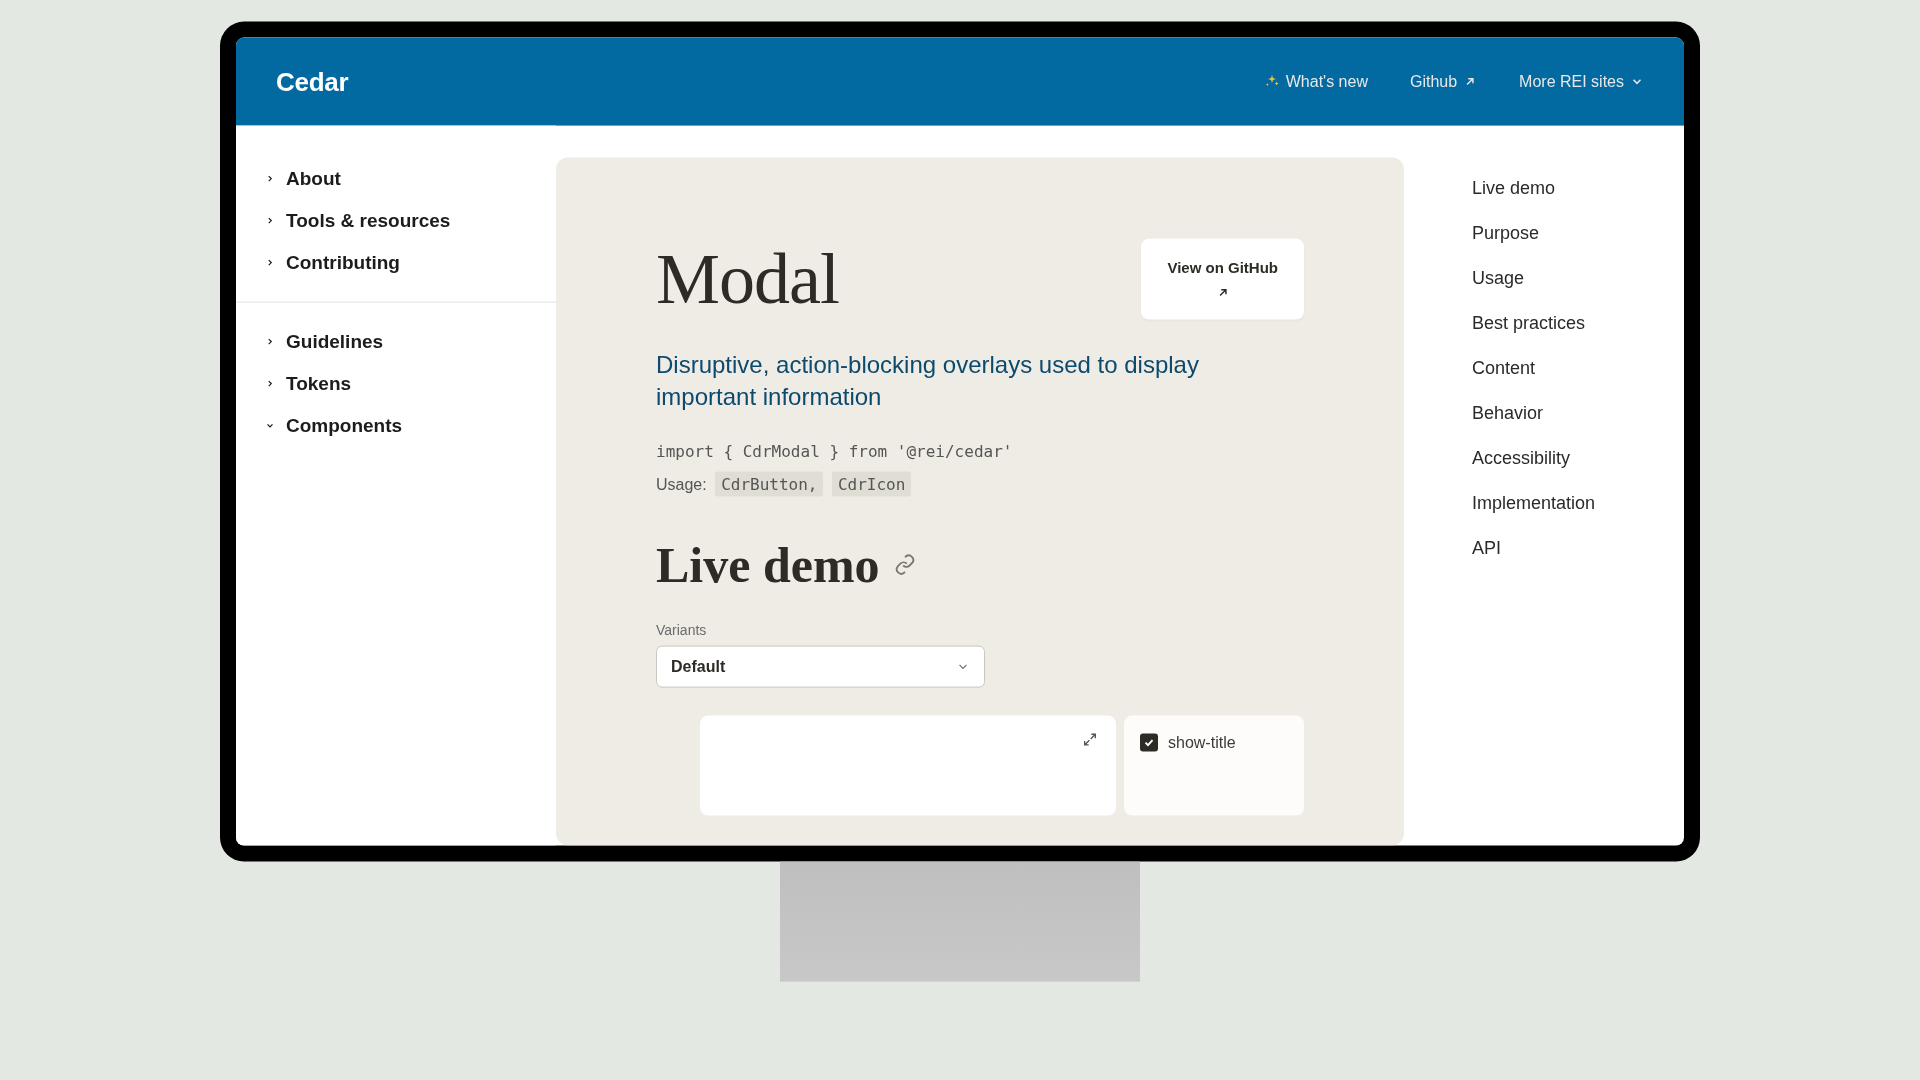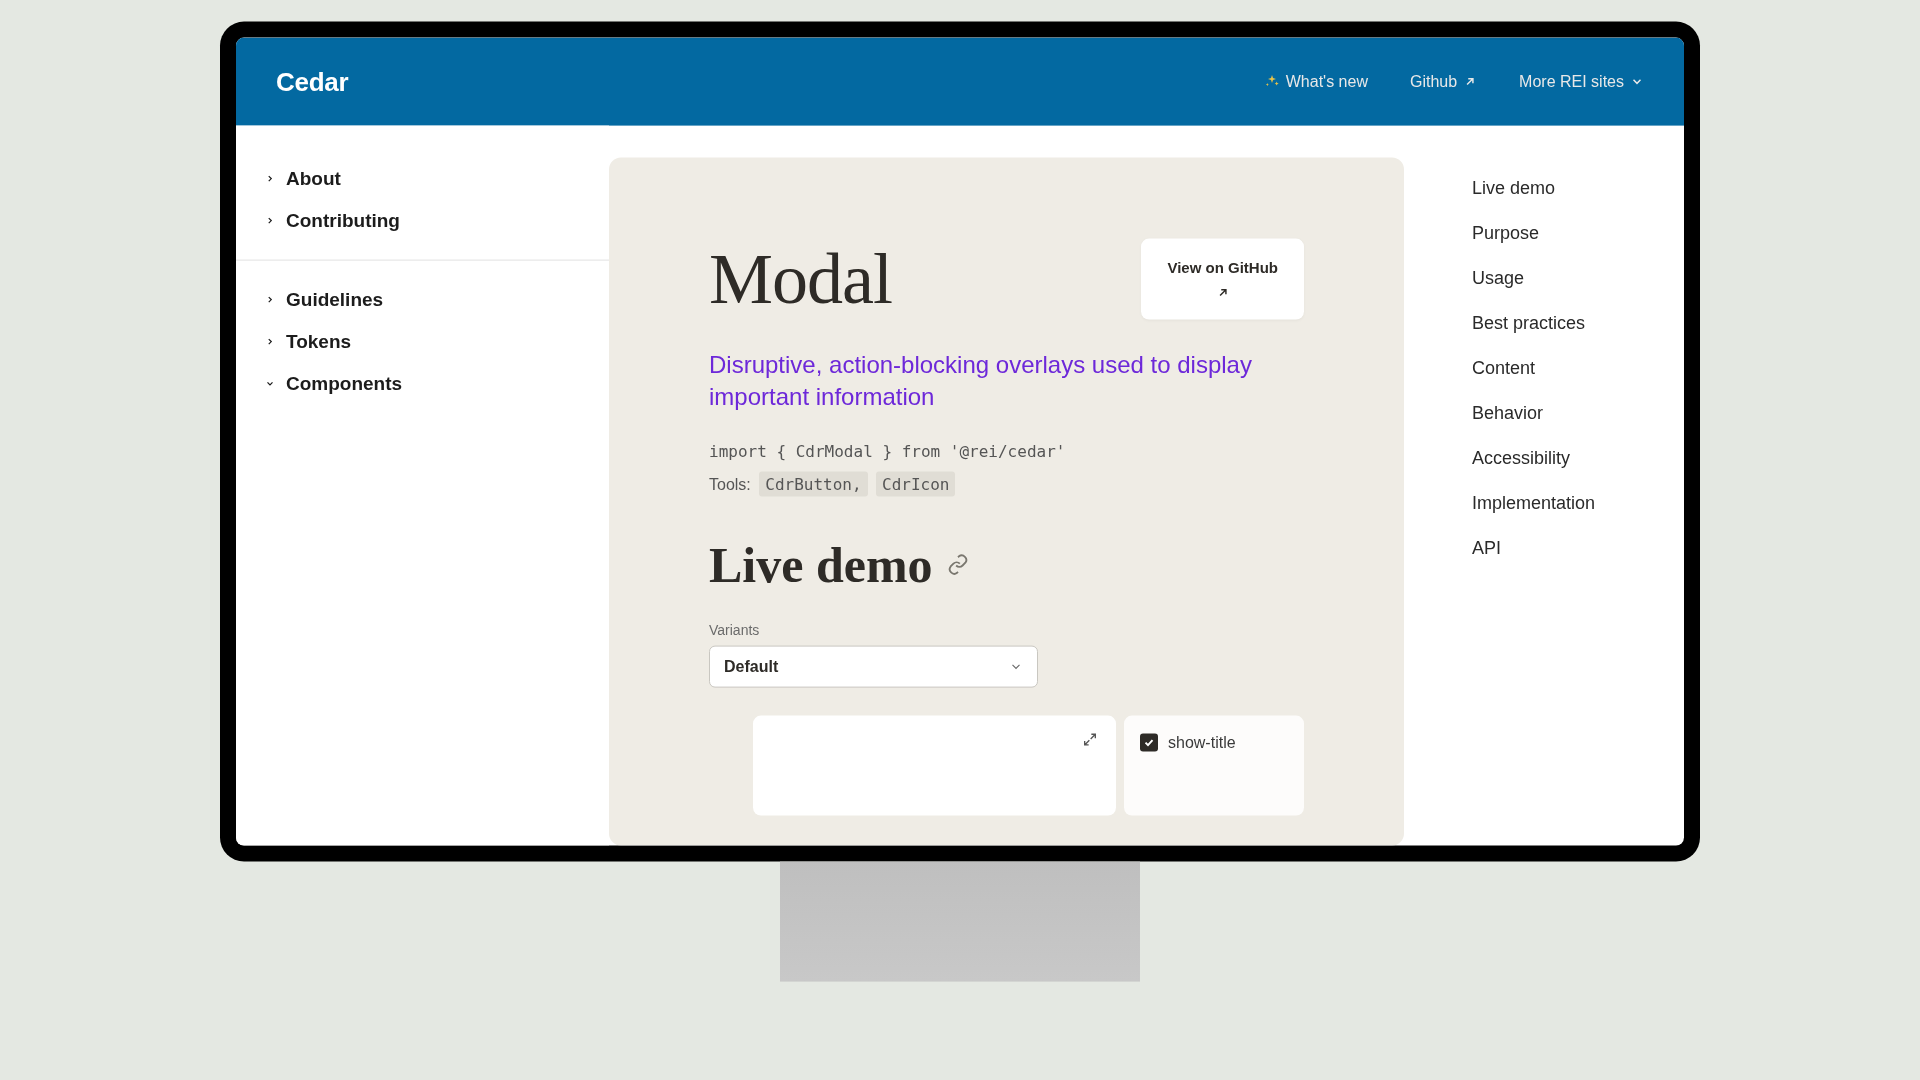--- a/index.html
+++ b/index.html
@@ -66,21 +66,21 @@
 .sparkle-icon {
   color: #e8c34a;
   display: inline-flex;
 }
 .body {
   display: flex;
   flex: 1;
   min-height: 0;
 }
 .sidebar {
-  width: 373px;
+  width: 320px;
   flex-shrink: 0;
   background: #fff;
   overflow-y: auto;
   padding-top: 32px;
 }
 .sidebar-group {
   padding: 0 28px;
 }
 .sidebar-divider {
   border: none;
@@ -157,21 +157,21 @@
   color: #2e2b27;
   display: flex;
   align-items: center;
   gap: 10px;
   cursor: pointer;
   box-shadow: 0 1px 3px rgba(0,0,0,0.04);
   flex-direction: column;
 }
 .description {
   font-size: 24px;
-  color: #6d28d9;
+  color: #0c4a6e;
   line-height: 1.35;
   margin-bottom: 28px;
   max-width: 560px;
 }
 .code-line {
   font-family: "SFMono-Regular", Menlo, Consolas, monospace;
   font-size: 16px;
   color: #555;
   margin-bottom: 14px;
 }
@@ -324,20 +324,28 @@
 
         <div class="sidebar">
           <div class="sidebar-group">
             <div class="sidebar-item">
               <span class="chevron">
                 <svg width="10" height="10" viewBox="0 0 24 24" fill="none" stroke="currentColor" stroke-width="3">
                     <path d="M9 6l6 6-6 6"></path>
                   </svg>
               </span>
               <span>About</span>
+            </div>
+            <div class="sidebar-item">
+              <span class="chevron">
+                <svg width="10" height="10" viewBox="0 0 24 24" fill="none" stroke="currentColor" stroke-width="3">
+                    <path d="M9 6l6 6-6 6"></path>
+                  </svg>
+              </span>
+              <span>Tools &amp; resources</span>
             </div>
             <div class="sidebar-item">
               <span class="chevron">
                 <svg width="10" height="10" viewBox="0 0 24 24" fill="none" stroke="currentColor" stroke-width="3">
                     <path d="M9 6l6 6-6 6"></path>
                   </svg>
               </span>
               <span>Contributing</span>
             </div>
           </div>
@@ -387,21 +395,21 @@
                       </svg>
                   </span>
                 </div>
               </div>
 
               <p class="description">Disruptive, action-blocking overlays used to display important information</p>
 
               <div class="code-line">import { CdrModal } from '@rei/cedar'</div>
 
               <div class="uses-line">
-                <span class="uses-label">Tools:</span>
+                <span class="uses-label">Usage:</span>
                 <span class="tag">CdrButton,</span>
                 <span class="tag">CdrIcon</span>
               </div>
 
               <h2 class="section-title">
                 <span>Live demo</span>
                 <span class="link-icon">
                   <svg width="22" height="22" viewBox="0 0 24 24" fill="none" stroke="currentColor" stroke-width="2">
                       <path d="M10 13a5 5 0 0 0 7 0l3-3a5 5 0 0 0-7-7l-1 1"></path>
                       <path d="M14 11a5 5 0 0 0-7 0l-3 3a5 5 0 0 0 7 7l1-1"></path>

